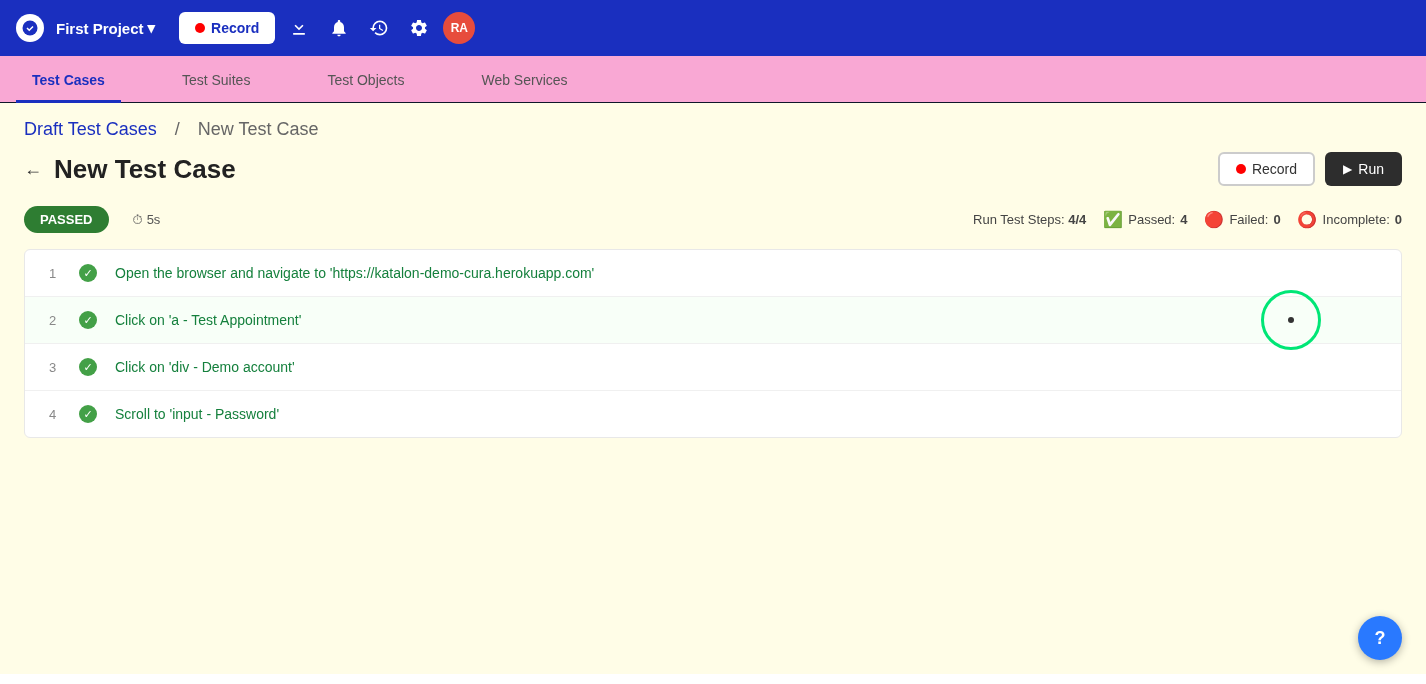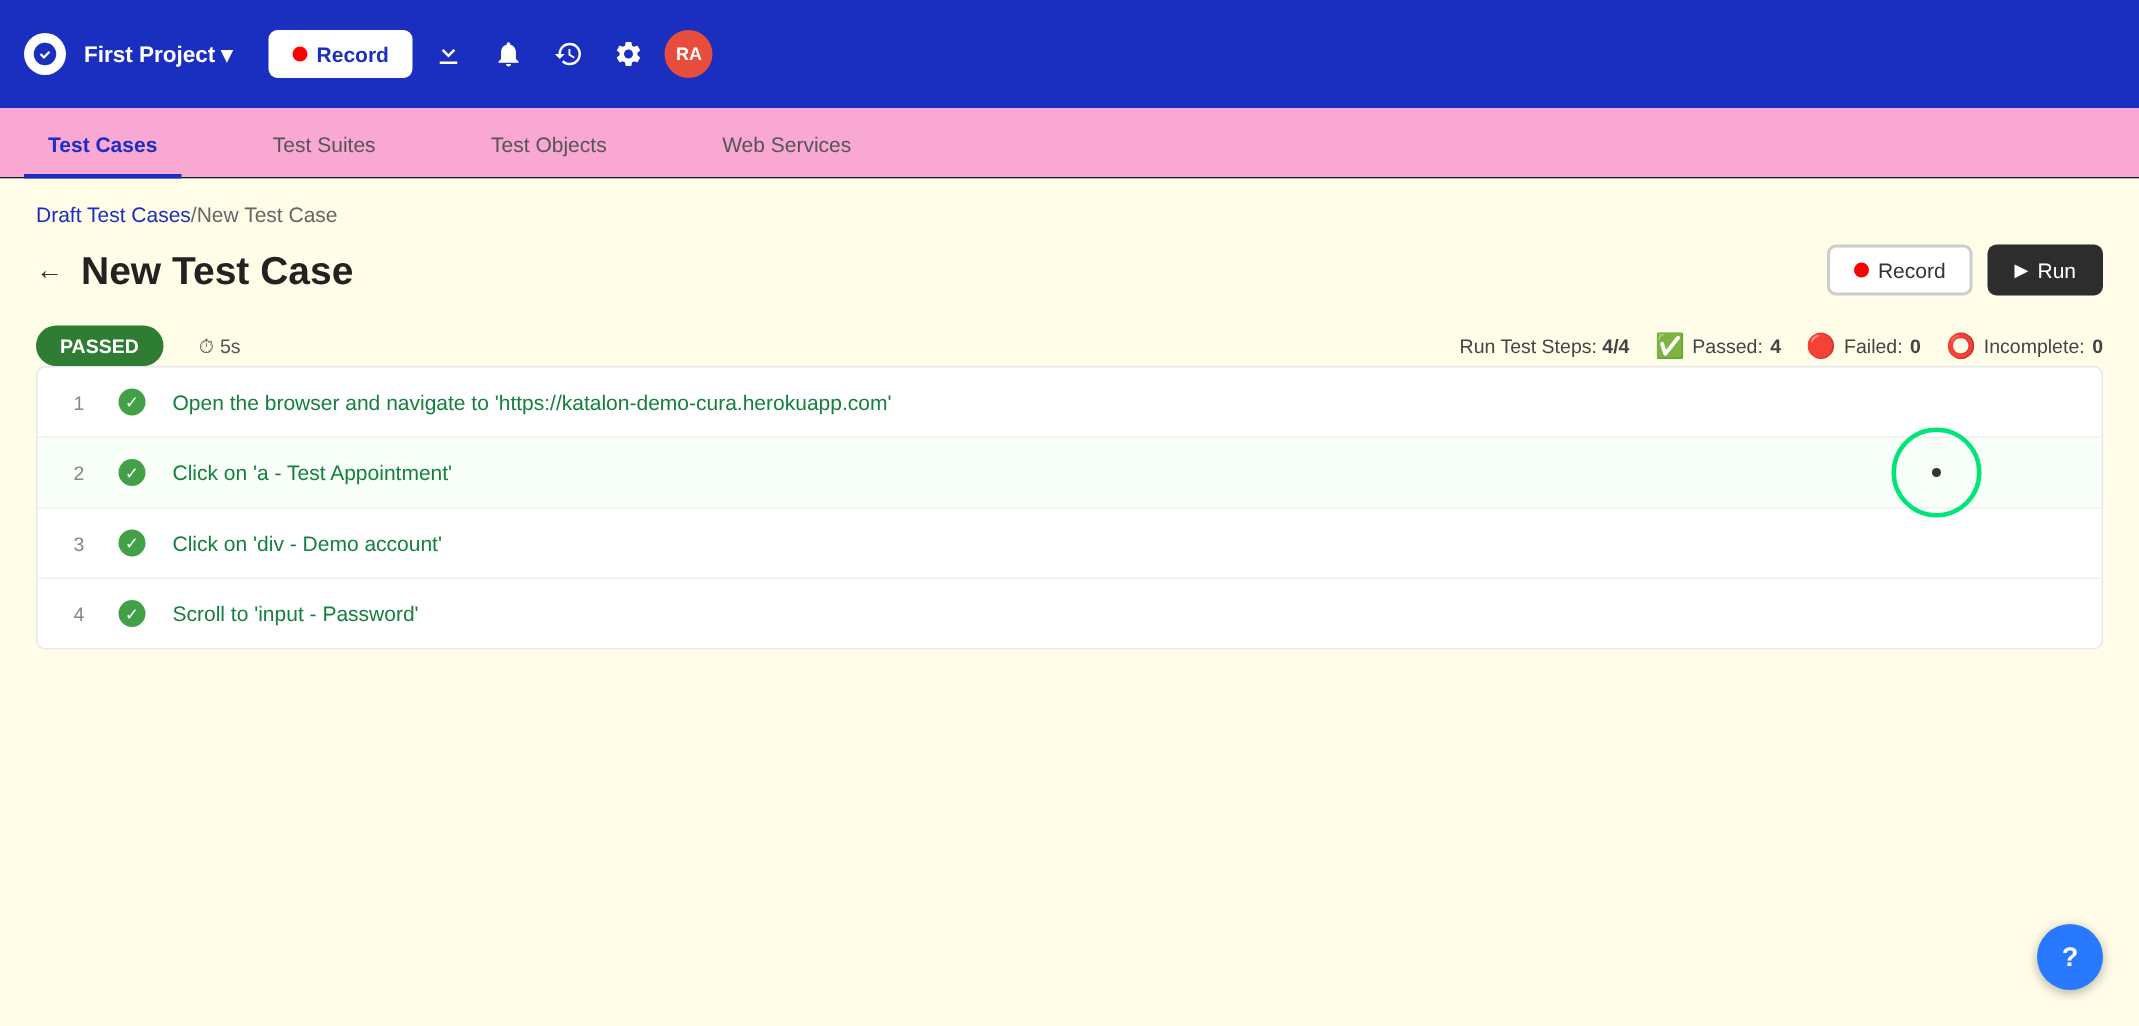--- a/index.html
+++ b/index.html
@@ -3,21 +3,21 @@
   <meta charset="utf-8">
   <style>
     * { box-sizing: border-box; margin: 0; padding: 0; }
     body { font-family: -apple-system, BlinkMacSystemFont, 'Segoe UI', sans-serif; background: #fff; }
 
     
     .top-nav {
       background: #1a2fbf;
       display: flex;
       align-items: center;
-      height: 72px;
+      height: 56px;
       padding: 0 16px;
       gap: 8px;
     }
     .nav-logo {
       width: 28px; height: 28px;
       background: white;
       border-radius: 50%;
       display: flex; align-items: center; justify-content: center;
       margin-right: 4px;
     }
@@ -101,24 +101,24 @@
 
     
     .main-content {
       background: #fffde7;
       min-height: calc(684px - 56px - 57px);
       padding: 16px 24px;
     }
 
     
     .breadcrumb {
-      font-size: 14px;
+      font-size: 18px;
       color: #666;
       margin-bottom: 12px;
-      display: flex; align-items: center; gap: 0;
+      display: flex; align-items: center; gap: 18px;
     }
     .breadcrumb a { color: #1a2fbf; cursor: pointer; text-decoration: none; }
 
     
     .page-header {
       display: flex;
       align-items: center;
       justify-content: space-between;
       margin-bottom: 20px;
     }
@@ -158,21 +158,21 @@
       cursor: pointer;
       display: flex; align-items: center; gap: 6px;
     }
     .play-icon { font-size: 12px; }
 
     
     .status-bar {
       display: flex;
       align-items: center;
       gap: 24px;
-      margin-bottom: 0;
+      margin-bottom: 16px;
     }
     .badge-passed {
       background: #2e7d32;
       color: white;
       padding: 6px 16px;
       border-radius: 20px;
       font-size: 13px;
       font-weight: 700;
     }
     .timer-info {

